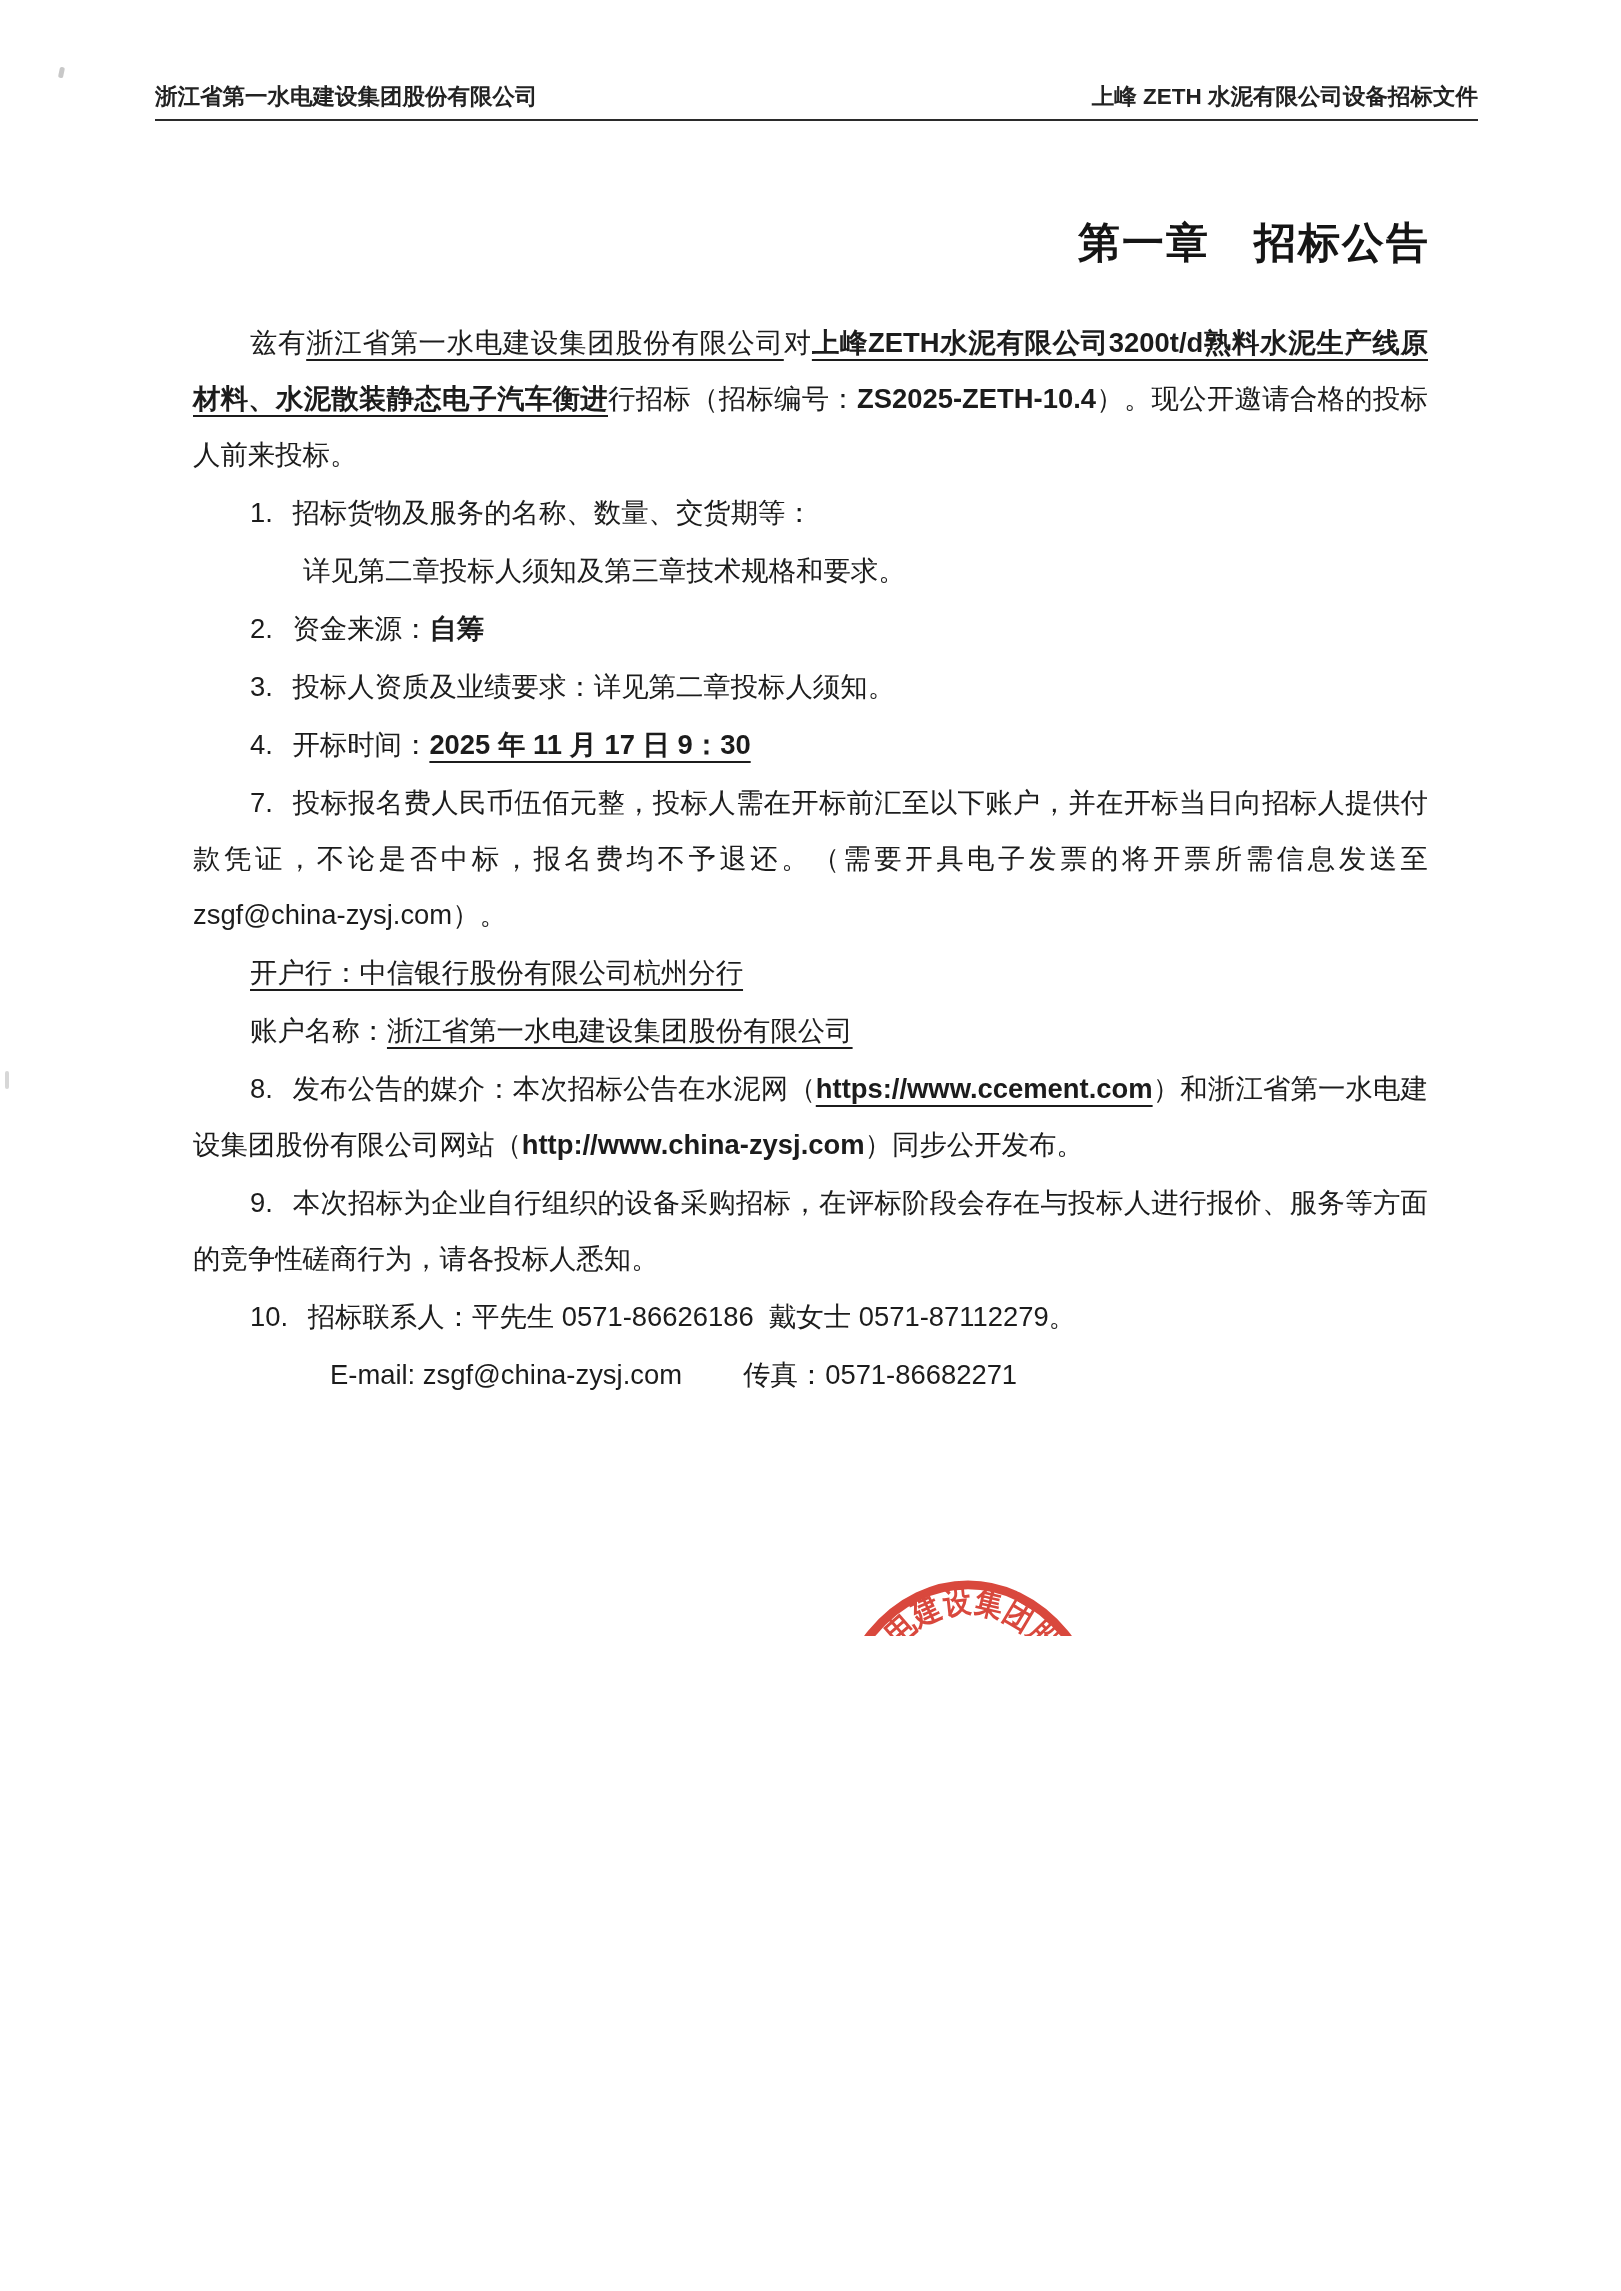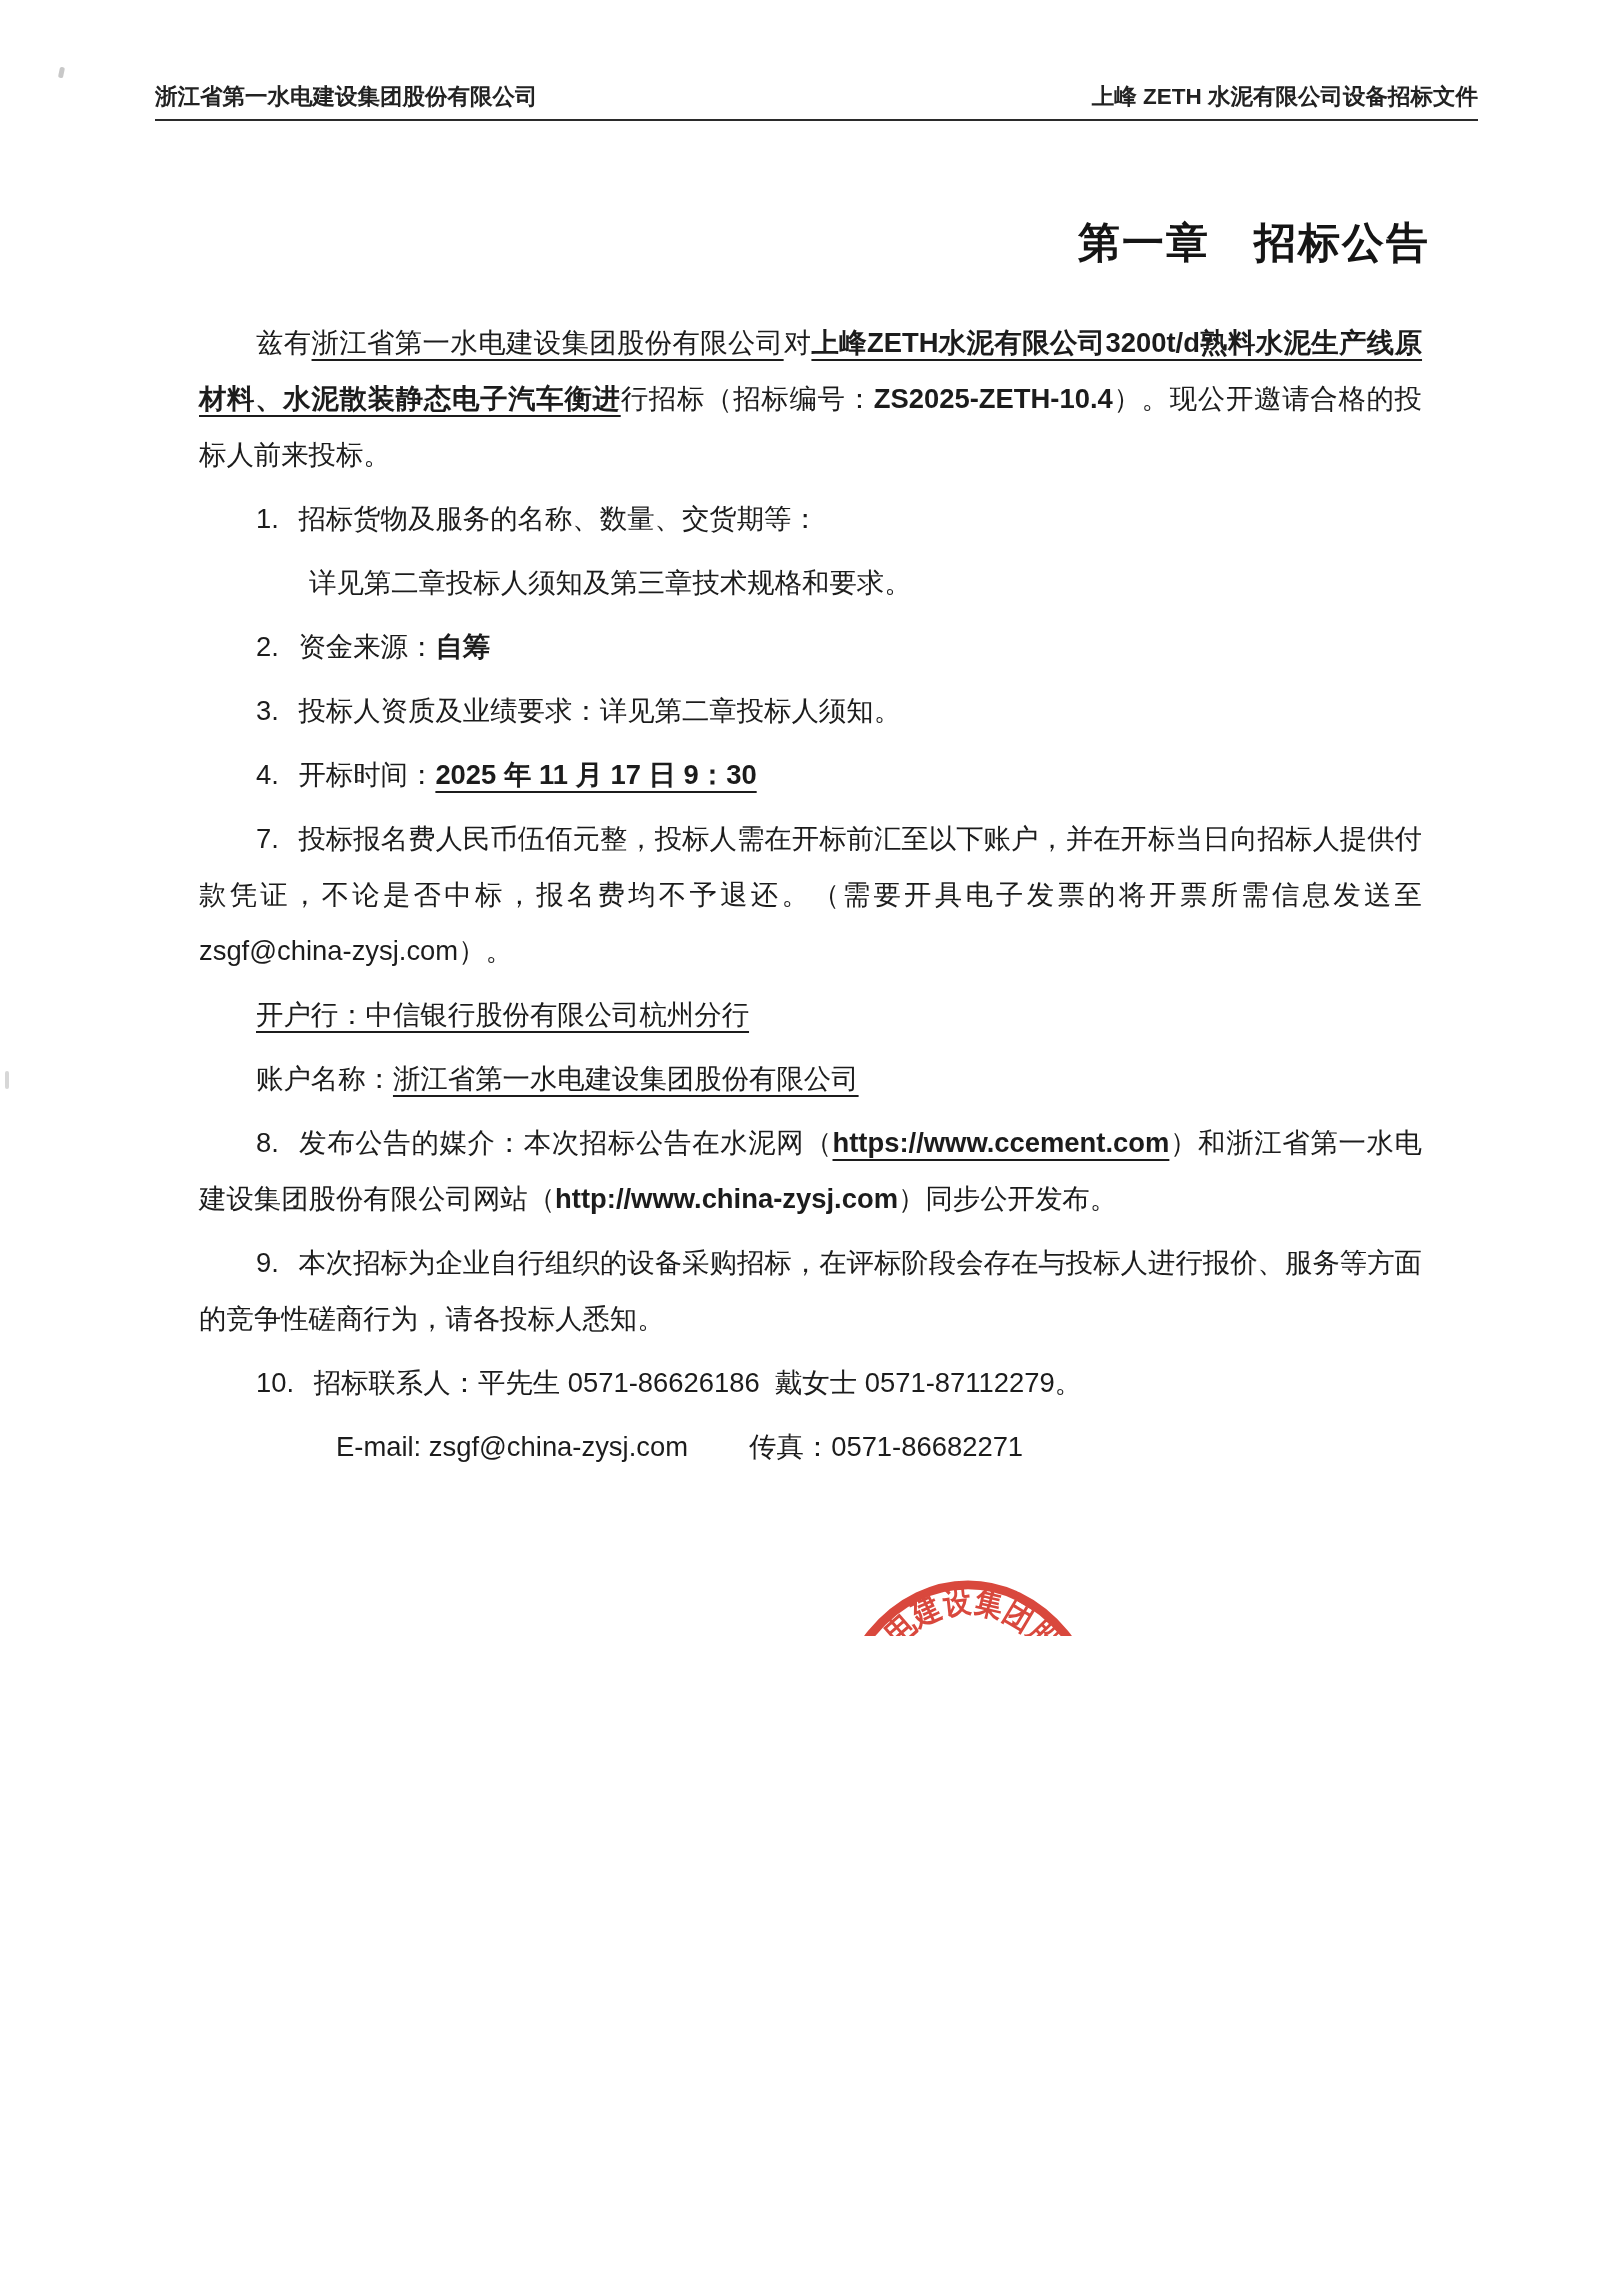--- a/index.html
+++ b/index.html
@@ -12,21 +12,21 @@
     display:flex;justify-content:space-between;align-items:flex-end;
     margin:81px 143px 0 155px;padding-bottom:6.9px;border-bottom:2.9px solid #2b2b2b;
     font-size:22.5px;font-weight:700;color:#222;
   }
   
   .content{margin:0 191px;width:1239px;}
   .title{
     margin:94px 0 44px 0;text-align:right;font-size:42px;font-weight:700;
     letter-spacing:2px;color:#151515;
   }
-  p.line{margin:8px;font-size:27.4px;line-height:56px;text-align:justify;}
+  p.line{margin:2px;font-size:27.4px;line-height:56px;text-align:justify;}
   .ind{text-indent:57px;}
   .ind2{text-indent:110px;}
   .ind3{text-indent:137px;}
   .no{margin-right:19.6px;}
   .b{font-weight:700;}
   .u{text-decoration:underline;text-underline-offset:6.9px;text-decoration-thickness:2px;}
   .pre{white-space:pre-wrap;}
   .gap{display:inline-block;width:61px;}
   
   .sig-company{position:absolute;left:745px;top:1700px;font-size:27.4px;line-height:33px;}

